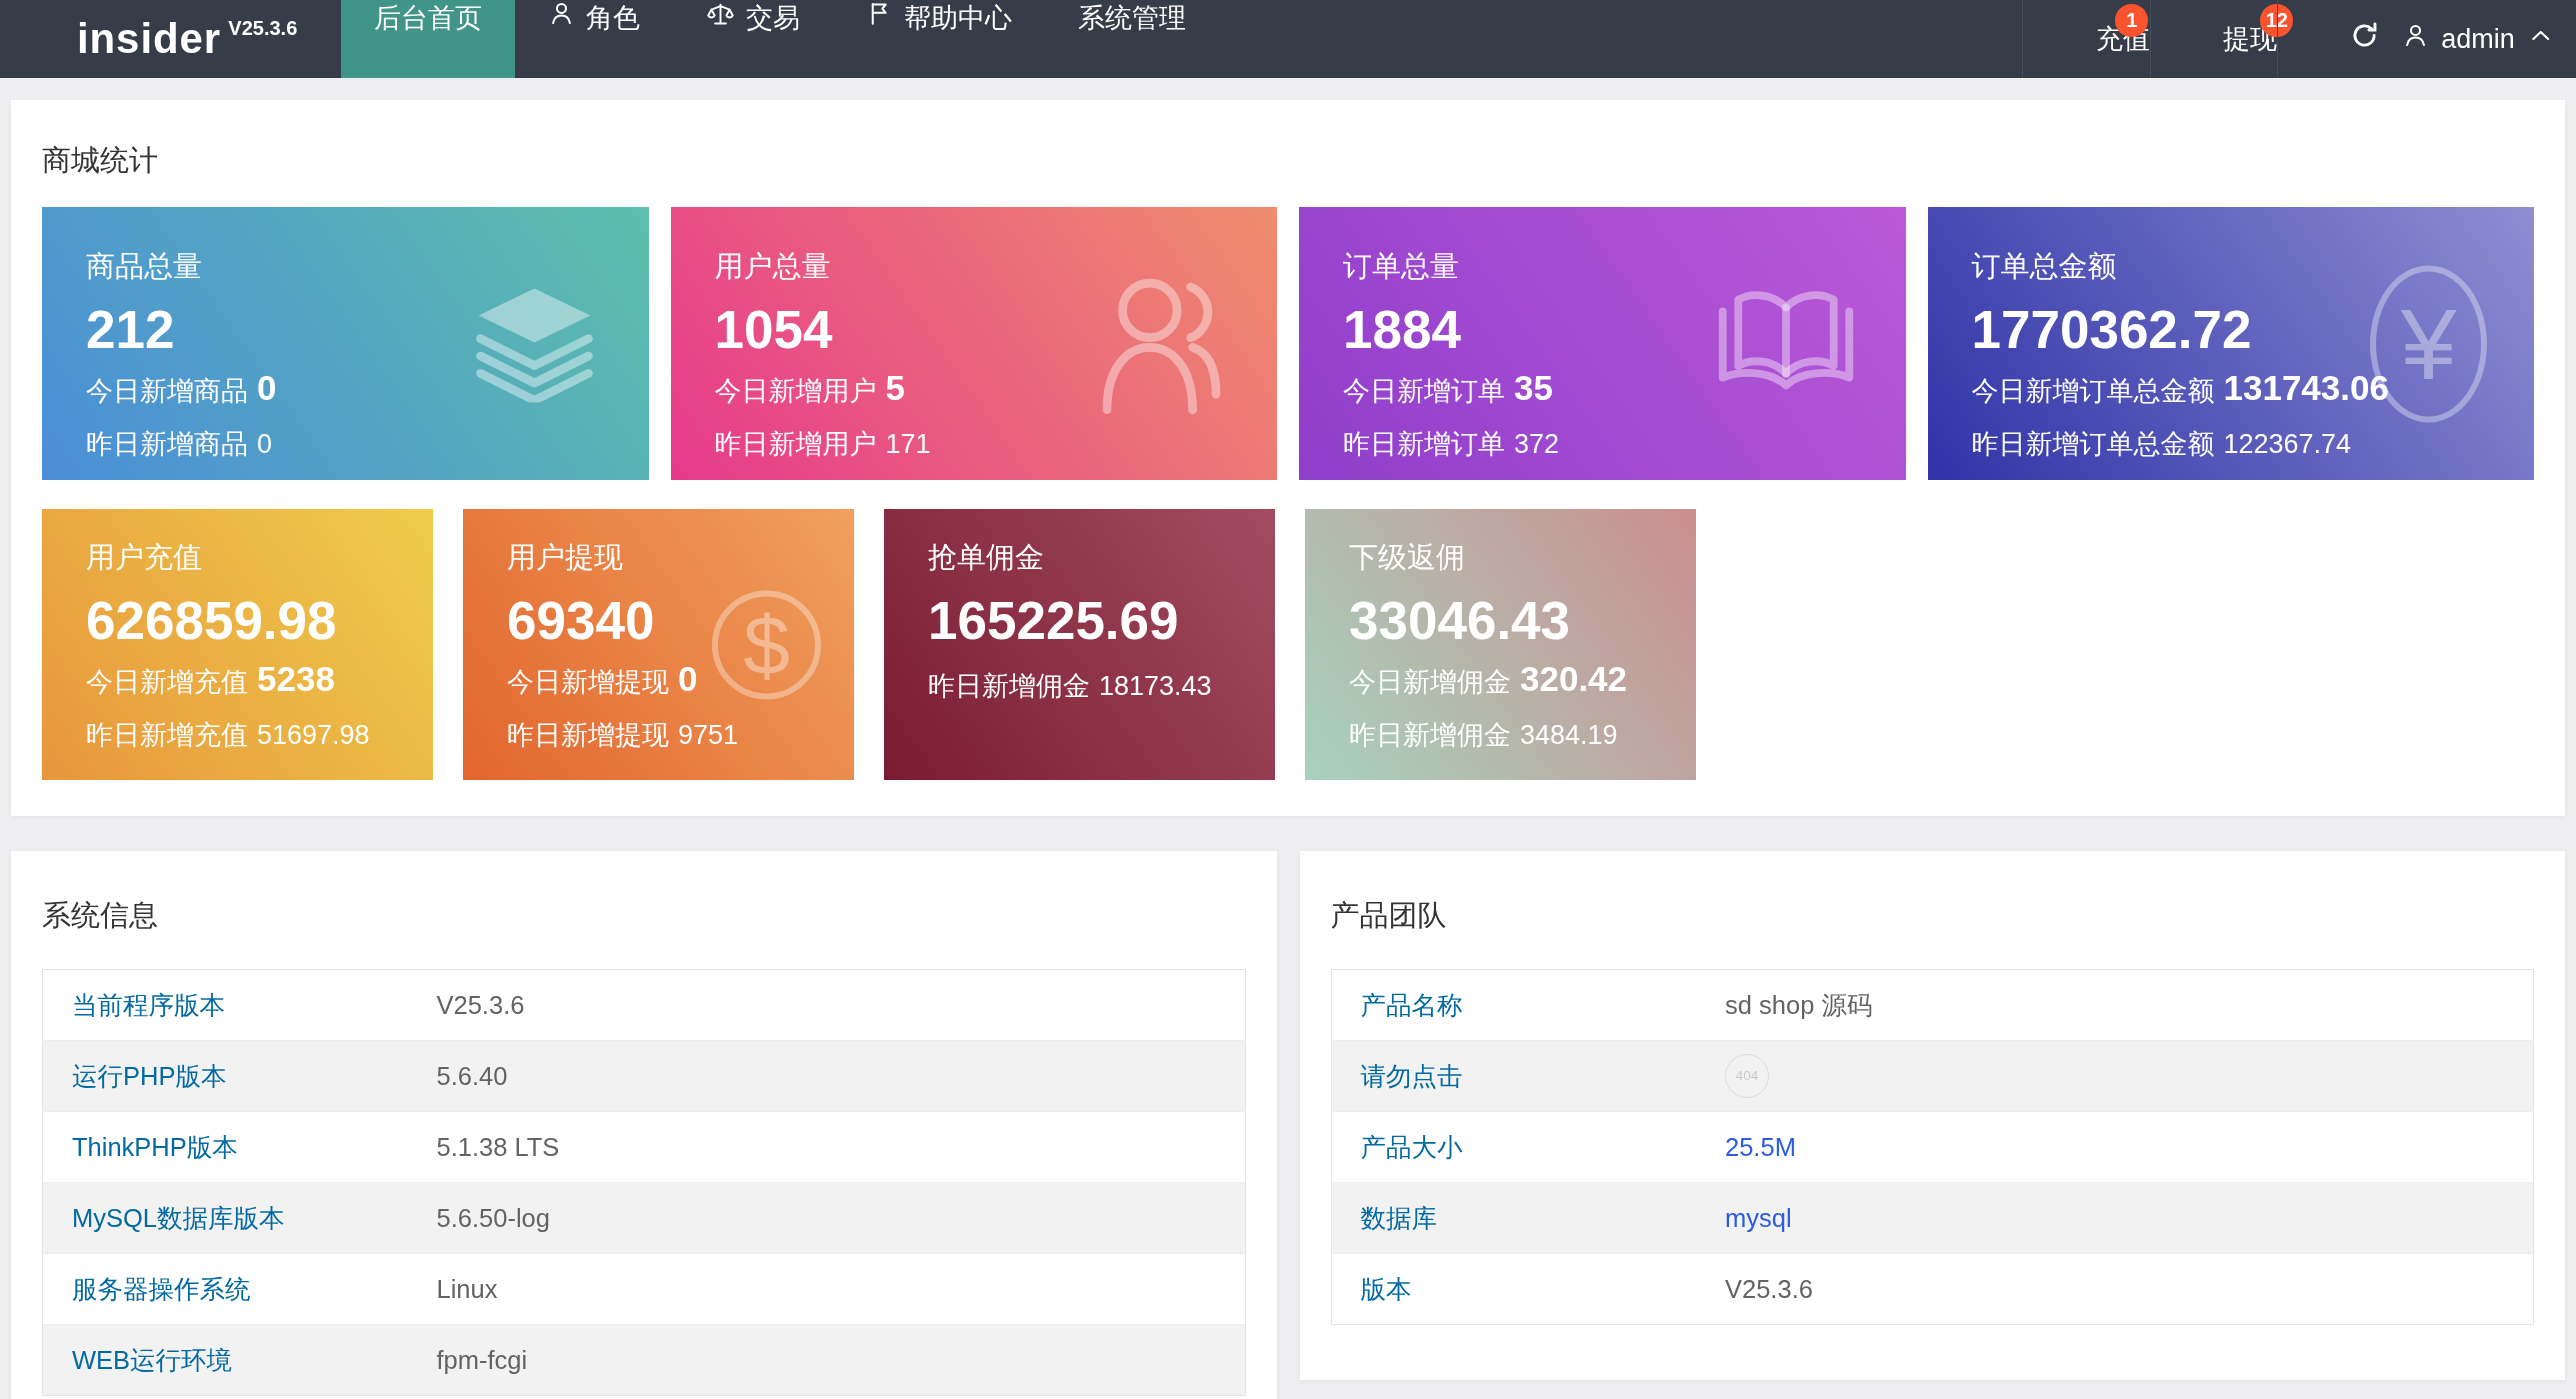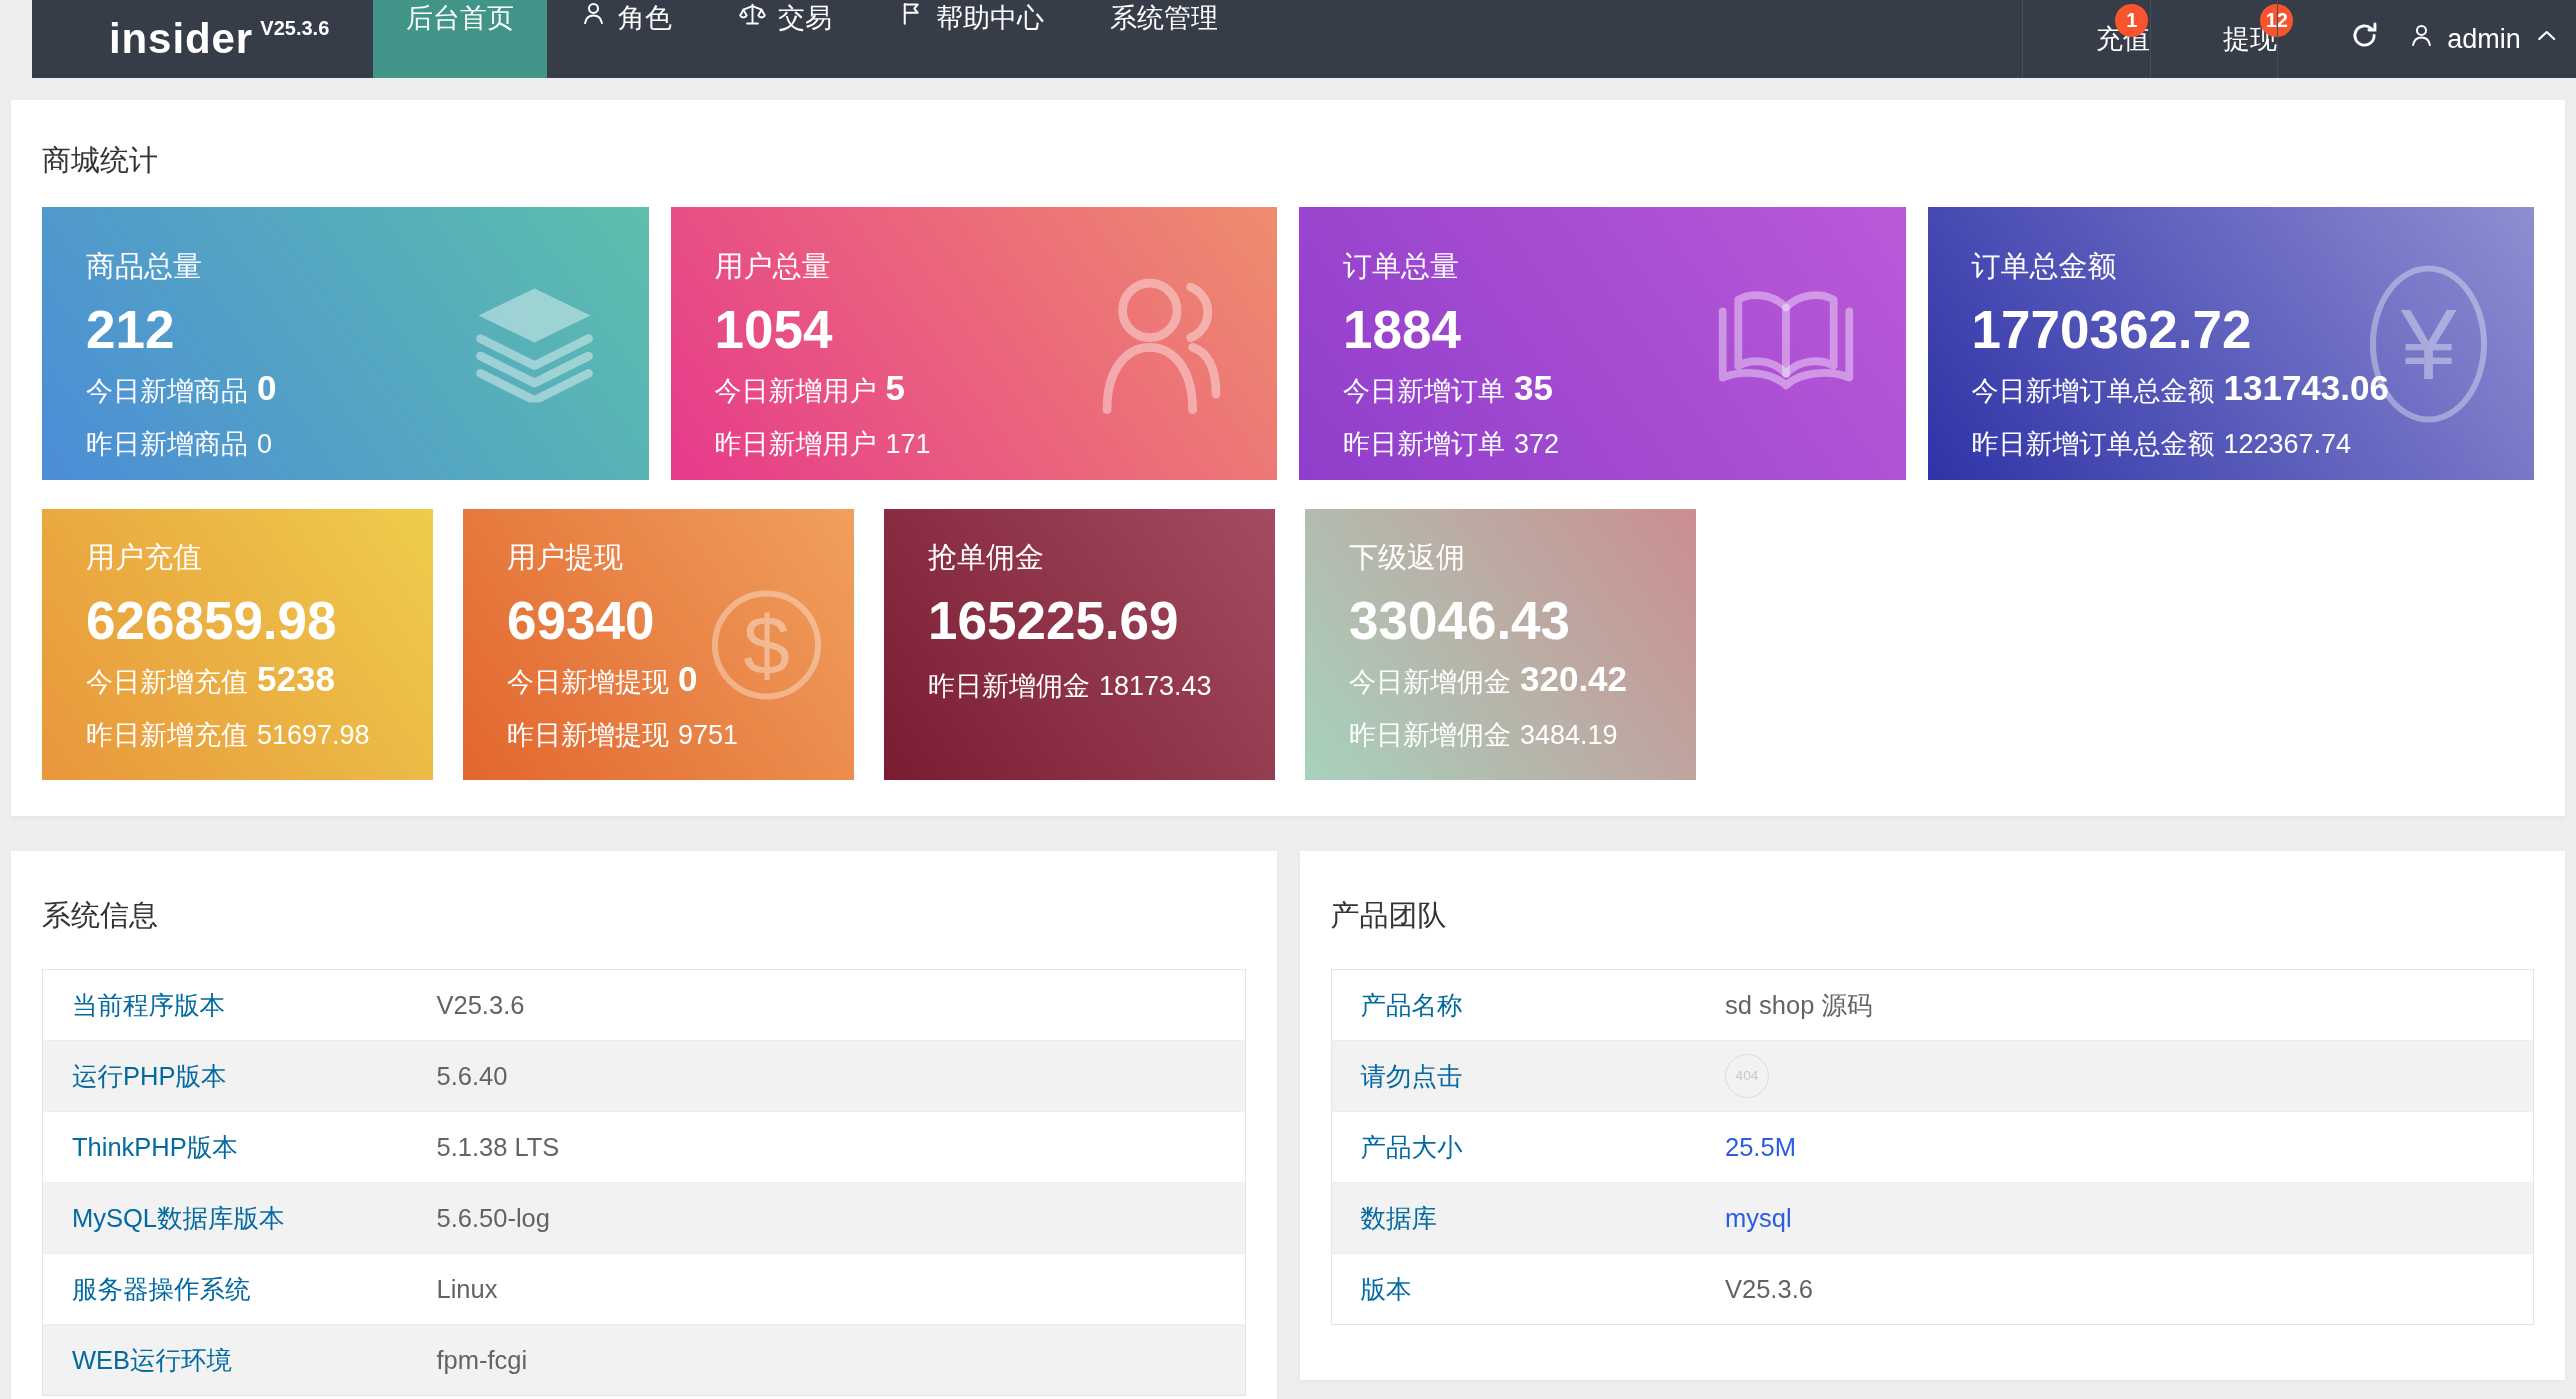--- a/index.html
+++ b/index.html
@@ -8,35 +8,35 @@
     --table-border:#e4e4e4; --row-stripe:#f2f2f2; --table-text:#636363;
   }
   *{box-sizing:border-box;}
   html,body{margin:0;padding:0;}
   body{
     width:2576px;height:1400px;overflow:hidden;position:relative;
     background:var(--page-bg);
     font-family:"Liberation Sans","DejaVu Sans",sans-serif;
   }
   
-  .nav{height:78px;background:var(--nav-bar);display:flex;align-items:stretch;color:#fff;margin-left:32px;}
+  .nav{height:78px;background:var(--nav-bar);display:flex;align-items:stretch;color:#fff;}
   .logo-wrap{width:264px;margin-left:77px;display:flex;align-items:center;}
   .logo{font-size:42px;font-weight:bold;letter-spacing:0.9px;}
   .logo-ver{font-size:20px;font-weight:bold;margin-left:7.3px;transform:translateY(-11px);}
   .menu{display:flex;align-items:stretch;}
   .menu-item{display:flex;align-items:flex-start;gap:11px;padding:0 33px;font-size:27px;cursor:pointer;}
   .menu-item.active{background:var(--active-tab);}
   .menu-item svg{display:block;}
   .nav-right{margin-left:auto;display:flex;align-items:stretch;}
   .nav-cell{position:relative;display:flex;align-items:center;justify-content:flex-end;font-size:27px;cursor:pointer;}
   .nav-cell.bordered{border-left:0.9px solid #474d59;}
   .cell-pay{width:128px;}
   .cell-wd{width:127px;}
   .cell-refresh{width:104px;}
-  .cell-admin{width:195px;gap:12.7px;padding-right:17px;}
+  .cell-admin{width:195px;gap:12.7px;padding-right:23px;}
   .nav-badge{position:absolute;top:3.6px;background:var(--badge);color:#fff;font-size:20px;line-height:33px;
     min-width:33px;height:33px;border-radius:16.4px;text-align:center;padding:0 5.5px;font-weight:bold;}
   .cell-pay .nav-badge{right:1.8px;}
   .cell-wd .nav-badge{right:-16.4px;}
   
   .panel{background:var(--panel-bg);box-shadow:0 1.8px 5.5px rgba(0,0,0,0.05);}
   .panel-stats{margin:22px 11px 0;padding:40px 31px 36px;}
   .panel-title{font-size:29px;color:var(--title-color);line-height:40px;margin-bottom:27px;}
   
   .cards-row{display:flex;gap:22px;}

